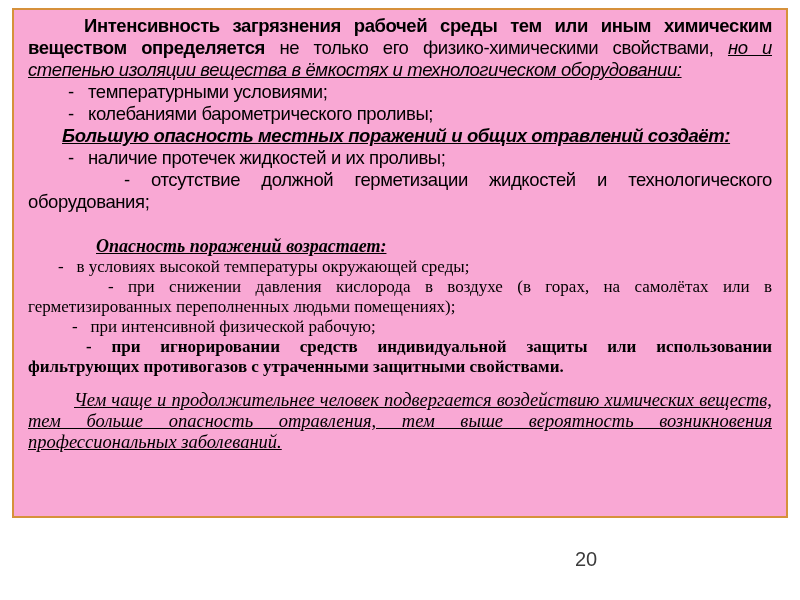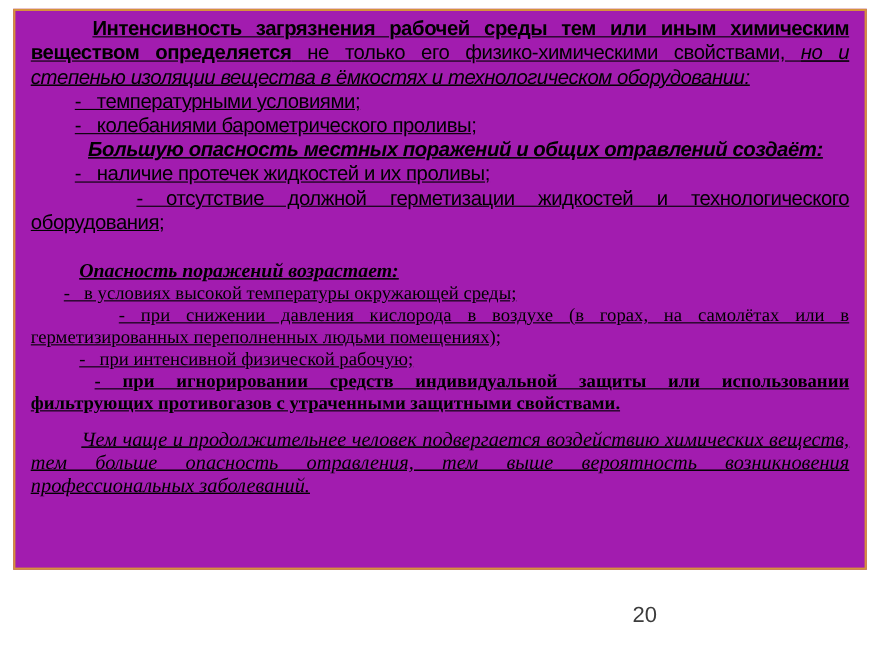--- a/index.html
+++ b/index.html
@@ -7,26 +7,25 @@
     position:relative;
     width:800px;height:600px;
     background:#ffffff;
     font-family:"Liberation Sans",sans-serif;
     overflow:hidden;
   }
   .slide-box{
     position:absolute;
     left:12px;top:8px;
     width:744px;height:497px;
-    background:#a21caf;
+    background:#f9a8d4;
     border:2px solid #D6913B;
     padding:5px 14px 4px 14px;
     color:#000;
     overflow:hidden;
-    text-decoration:underline;
   }
   
   .sans{
     font-family:"Liberation Sans",sans-serif;
     font-size:18.5px;
     line-height:22px;
     letter-spacing:-0.4px;
   }
   .serif{
     font-family:"Liberation Serif",serif;
@@ -37,26 +36,26 @@
   p{margin:0;}
   .just{text-align:justify;}
   .pre{white-space:pre-wrap;}
   .b{font-weight:bold;}
   .iu{font-style:italic;text-decoration:underline;}
   .biu{font-weight:bold;font-style:italic;text-decoration:underline;}
 
   .p1{text-indent:56px;}
   .bullet-a{margin-left:40px;}
   .b3{text-indent:52px;}
-  .h2{margin-left:52px;}
+  .h2{margin-left:34px;}
   .b5{text-indent:96px;}
   .b6{text-indent:54px;}
 
   .sec2{margin-top:22px;}
-  .h3{margin-left:44px;font-size:18px;line-height:22px;}
+  .h3{margin-left:68px;font-size:18px;line-height:22px;}
   .b7{margin-left:30px;}
   .b8{text-indent:80px;}
   .b9{margin-left:44px;}
   .b10{text-indent:58px;font-weight:bold;}
 
   .closing{
     margin-top:13px;
     font-family:"Liberation Serif",serif;
     font-size:18.5px;
     line-height:21px;

